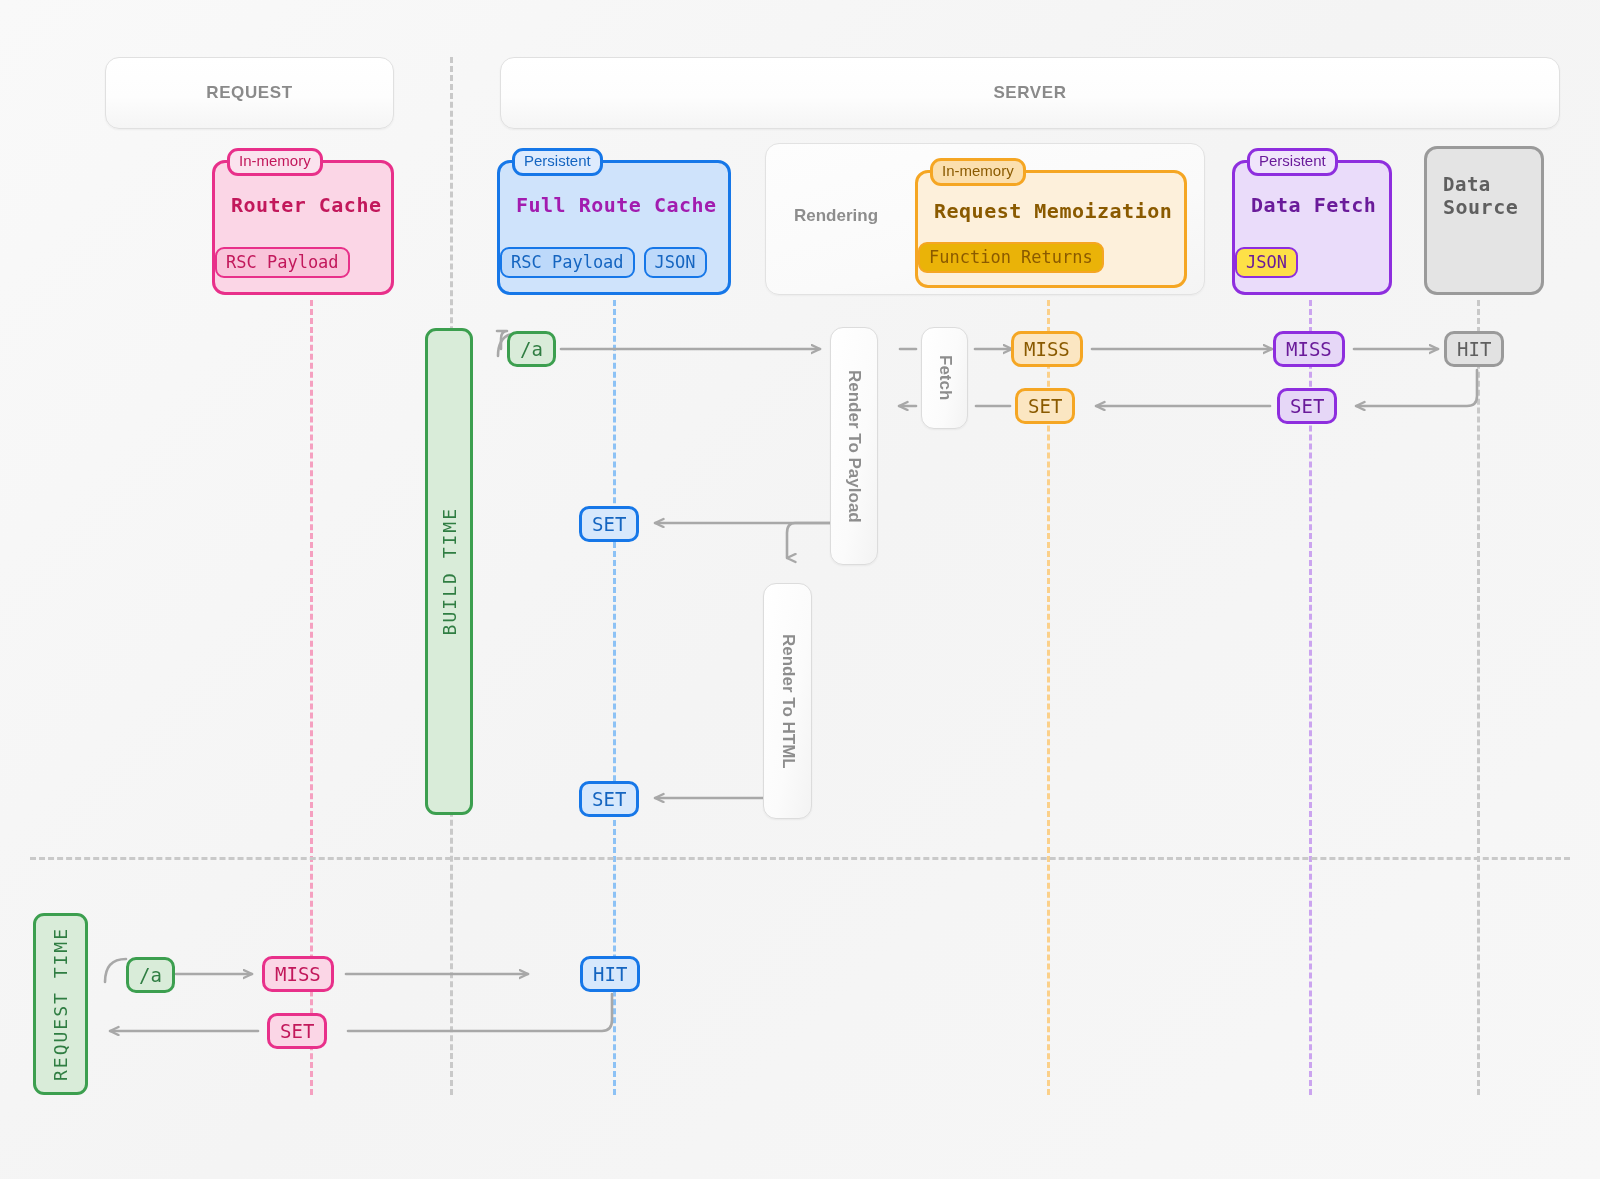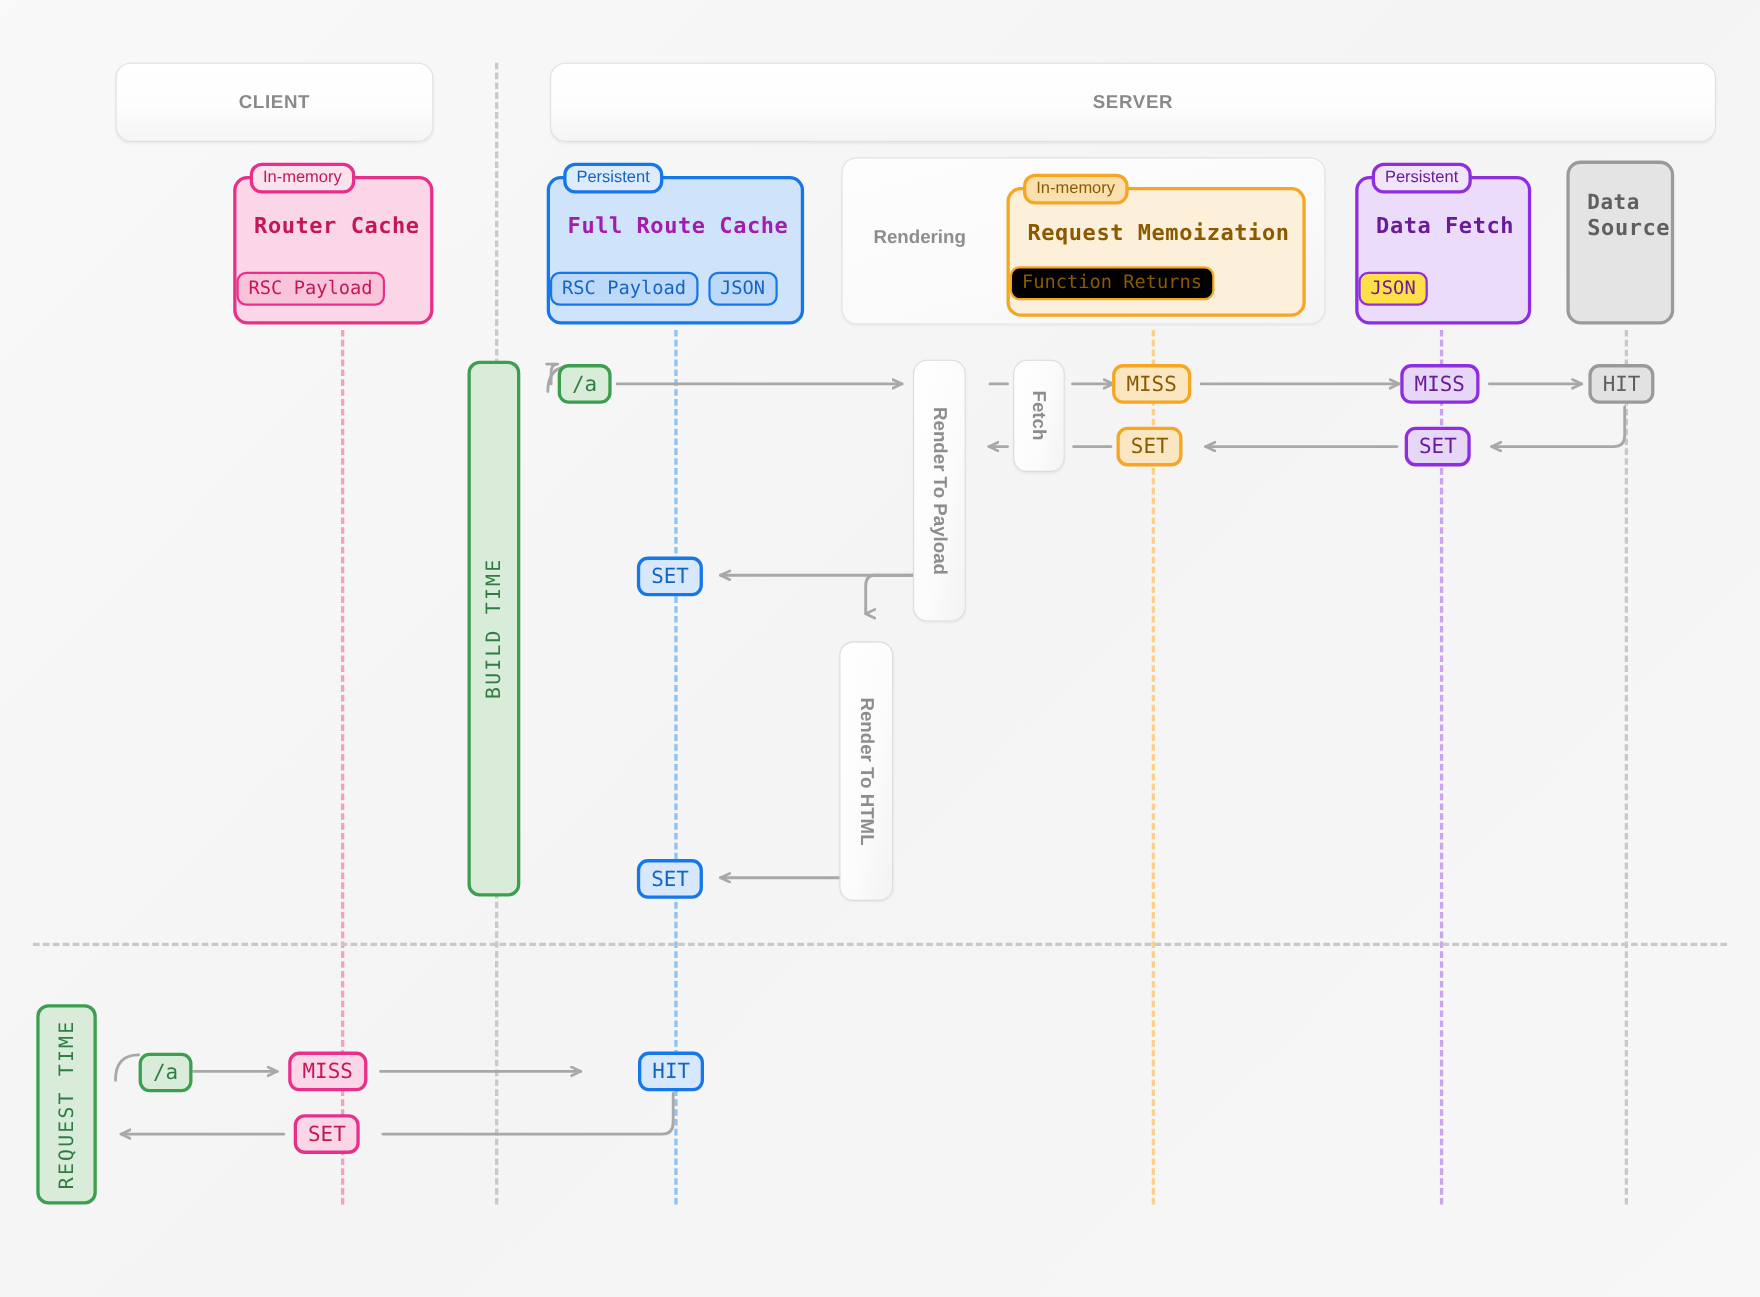--- a/index.html
+++ b/index.html
@@ -191,21 +191,21 @@
   <div class="lifeline" style="left:310px; top:300px; height:795px; border-left-color:#f5a0c0;"></div>
   <div class="lifeline" style="left:450px; top:57px; height:1038px; border-left-color:#c9c9c9;"></div>
   <div class="lifeline" style="left:613px; top:300px; height:795px; border-left-color:#8dc2f5;"></div>
   <div class="lifeline" style="left:1047px; top:300px; height:795px; border-left-color:#fbd08a;"></div>
   <div class="lifeline" style="left:1309px; top:300px; height:795px; border-left-color:#cba4ef;"></div>
   <div class="lifeline" style="left:1477px; top:300px; height:795px; border-left-color:#c9c9c9;"></div>
 
   <div style="position:absolute; left:30px; top:857px; width:1540px; height:0;
               border-top:3px dashed #c9c9c9;"></div>
 
-  <div class="hdr sans" id="hdr-client">CLIENT</div>
+  <div class="hdr sans" id="hdr-client">REQUEST</div>
   <div class="hdr sans" id="hdr-server">SERVER</div>
 
   <div id="rendering-box">
     <div id="rendering-label" class="sans">Rendering</div>
   </div>
 
   <div class="card" id="card-router-cache" style="left:212px; top:160px; width:182px; height:135px;
               border-color:#e8308a; background:#fbd6e6;">
     <div class="tag" style="border-color:#e8308a; background:#fbe3ee; color:#c2185b;">In-memory</div>
     <div class="card-title" style="color:#c2185b; margin-top:16px;">Router Cache</div>
@@ -222,34 +222,34 @@
       <div class="chip" style="border-color:#1677e8; background:#bdd9fa; color:#1565c0;">RSC Payload</div>
       <div class="chip" style="border-color:#1677e8; background:#bdd9fa; color:#1565c0;">JSON</div>
     </div>
   </div>
 
   <div class="card" id="card-request-memoization" style="left:915px; top:170px; width:272px; height:118px;
               border-color:#f5a623; background:#fdf0db;">
     <div class="tag" style="border-color:#f5a623; background:#fbdfae; color:#8a5a00;">In-memory</div>
     <div class="card-title" style="color:#8a5a00; margin-top:12px;">Request Memoization</div>
     <div class="chips" style="bottom:12px;">
-      <div class="chip" style="border-color:#f5a623; background:#000000; color:#8a5a00;">Function Returns</div>
+      <div class="chip" style="border-color:#f5a623; background:#eab308; color:#8a5a00;">Function Returns</div>
     </div>
   </div>
 
   <div class="card" id="card-data-cache" style="left:1232px; top:160px; width:160px; height:135px;
               border-color:#8e2ede; background:#eadcfa;">
     <div class="tag" style="border-color:#8e2ede; background:#f0e5fb; color:#6a1b9a;">Persistent</div>
     <div class="card-title" style="color:#6a1b9a; margin-top:16px;">Data Fetch</div>
     <div class="chips">
       <div class="chip" style="border-color:#8e2ede; background:#fde047; color:#6a1b9a;">JSON</div>
     </div>
   </div>
 
-  <div class="card" id="card-data-source" style="left:1424px; top:146px; width:98px; height:149px;
+  <div class="card" id="card-data-source" style="left:1424px; top:146px; width:120px; height:149px;
               border-color:#9a9a9a; background:#e4e4e4; padding:14px 16px;">
     <div class="card-title" style="color:#5f5f5f; margin-top:10px; font-size:19px;">Data</div>
     <div class="card-title" style="color:#5f5f5f; font-size:20px;">Source</div>
   </div>
 
   <svg id="wires">
     <defs>
       <marker id="ah" markerWidth="11" markerHeight="11" refX="9.5" refY="5" orient="auto" markerUnits="userSpaceOnUse">
         <path d="M1,1 L9.5,5 L1,9" fill="none" stroke="#a8a8a8" stroke-width="2.4" stroke-linecap="round" stroke-linejoin="round"></path>
       </marker>

